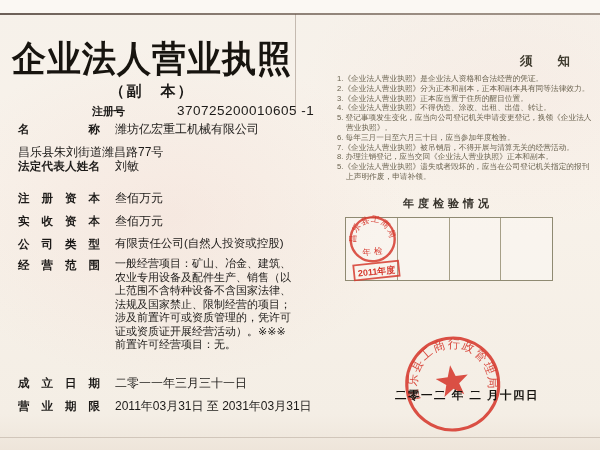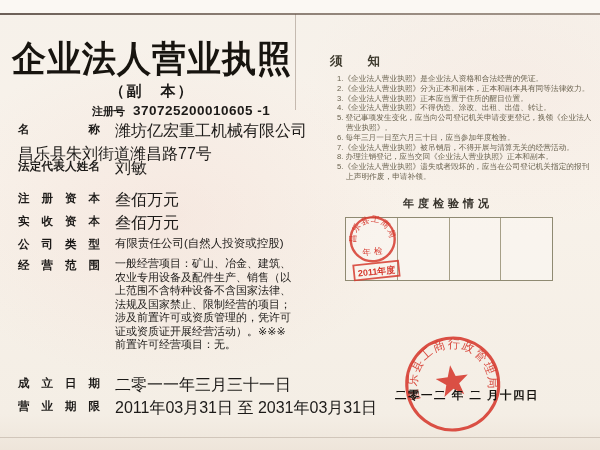--- a/index.html
+++ b/index.html
@@ -18,29 +18,29 @@
   .fold-line{position:absolute;left:295px;top:14px;width:1px;height:96px;background:rgba(104,82,70,.35);}
   .bottom-line{position:absolute;left:0;top:437px;width:600px;height:1px;background:rgba(140,118,102,.3);}
 
   .left-pane{position:absolute;left:0;top:0;width:300px;height:370px;}
   .title{position:absolute;left:10px;top:36px;width:284px;margin:0;text-align:center;
     font-size:34px;font-weight:900;letter-spacing:1px;color:#17140f;transform:scaleY(1.06);}
   .subtitle{position:absolute;left:10px;top:82px;width:284px;text-align:center;
     font-size:15px;font-weight:bold;letter-spacing:2px;}
   .regline{position:absolute;left:92px;top:101px;white-space:nowrap;}
   .reg-label{font-size:11px;font-weight:bold;margin-right:8px;}
-  .reg-num{font-size:13.5px;font-weight:700;letter-spacing:.5px;}
+  .reg-num{font-size:13.5px;font-weight:400;letter-spacing:.5px;margin-left:44px;}
 
   .frow{position:absolute;left:18px;width:278px;display:flex;gap:15px;align-items:flex-start;}
   .flabel{flex:0 0 82px;font-size:11.5px;font-weight:bold;text-align:justify;text-align-last:justify;padding-top:1px;}
-  .fvalue{font-size:16px;white-space:nowrap;}
+  .fvalue{font-size:12px;white-space:nowrap;}
   .fvalue.wrap{white-space:normal;font-size:11px;line-height:13.5px;width:189px;}
 
   .right-pane{position:absolute;left:300px;top:0;width:300px;height:450px;}
-  .notice-title{position:absolute;left:30px;top:53px;width:240px;text-align:left;
+  .notice-title{position:absolute;left:30px;top:53px;width:240px;text-align:right;
     font-size:12.5px;font-weight:bold;color:#3e3a2e;}
   .notice-list{position:absolute;left:37px;top:74px;width:256px;
     font-size:7.7px;line-height:9.8px;color:#6b6451;}
   .notice-item{padding-left:9px;text-indent:-9px;}
   .annual-title{position:absolute;left:45px;top:196px;width:206px;text-align:center;
     font-size:11px;font-weight:bold;letter-spacing:4px;color:#35312a;}
   .annual-table{position:absolute;left:45px;top:217px;width:206px;height:62px;
     display:flex;border:1px solid #8f8a72;background:rgba(255,255,255,.25);}
   .acell{flex:1;}
   .acell + .acell{border-left:1px solid #a69f87;}

